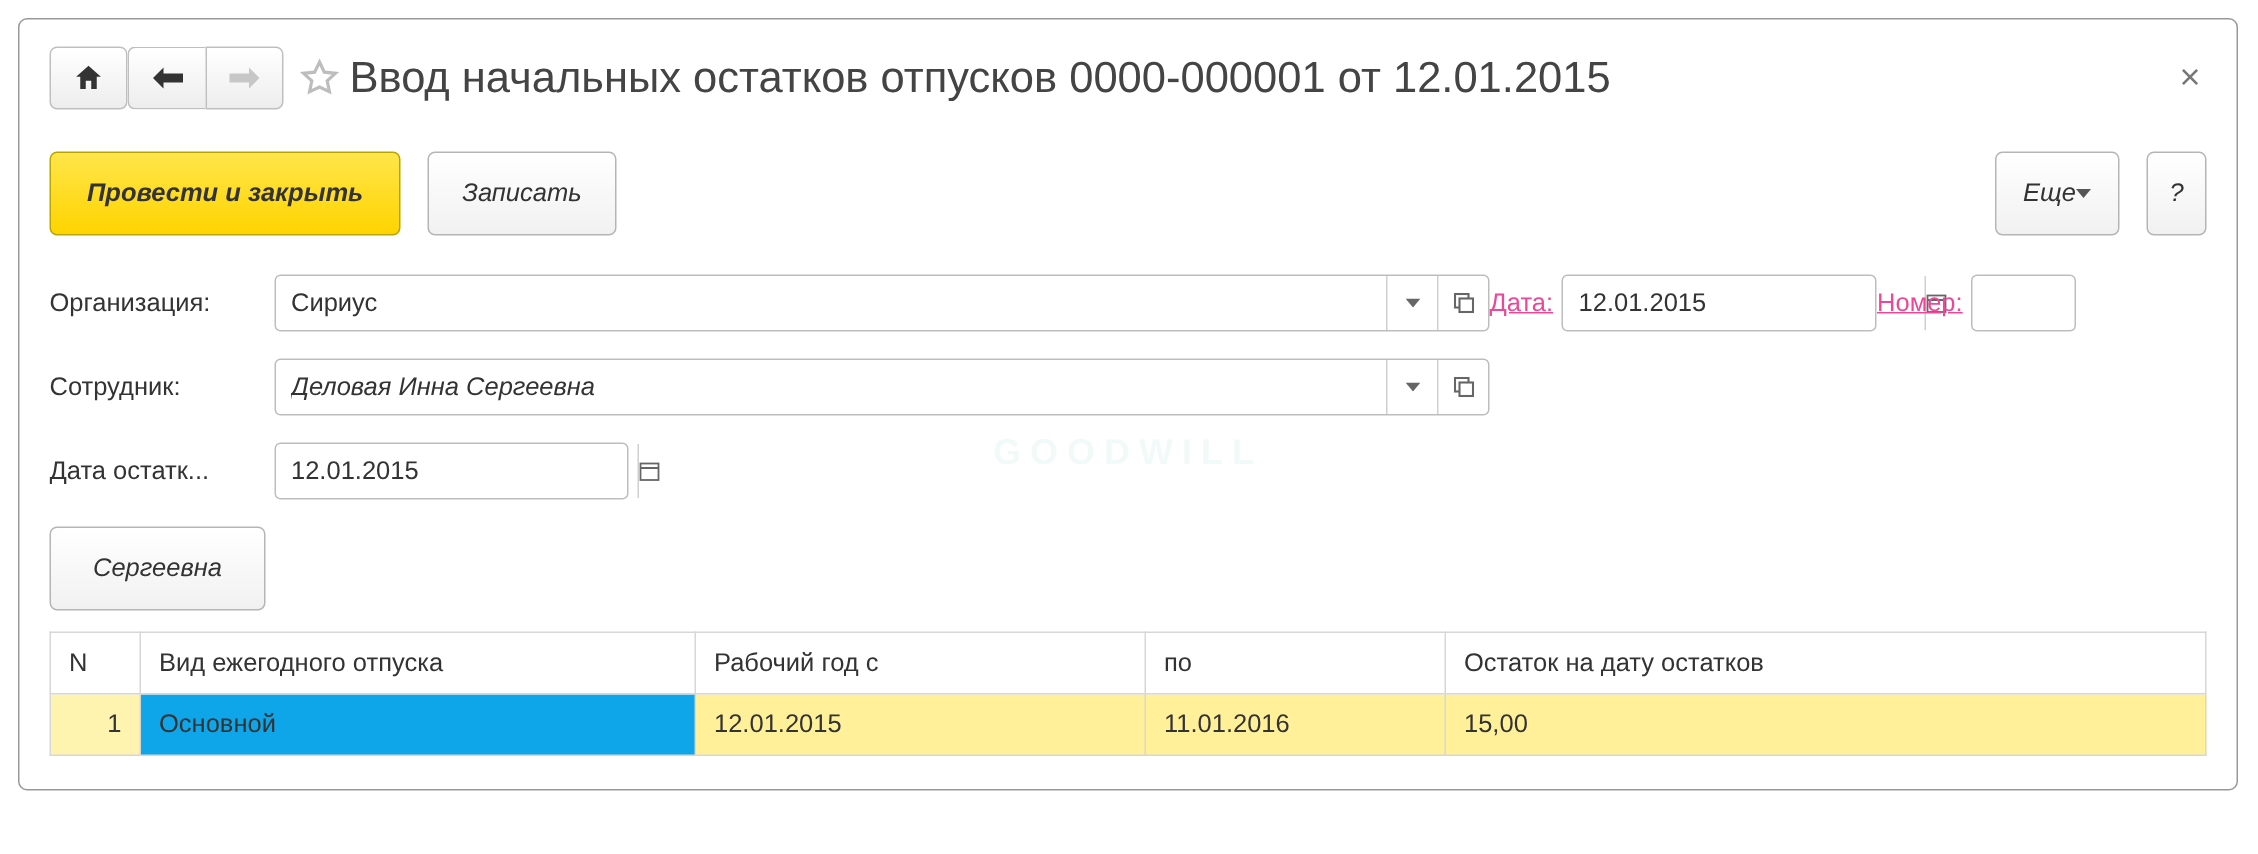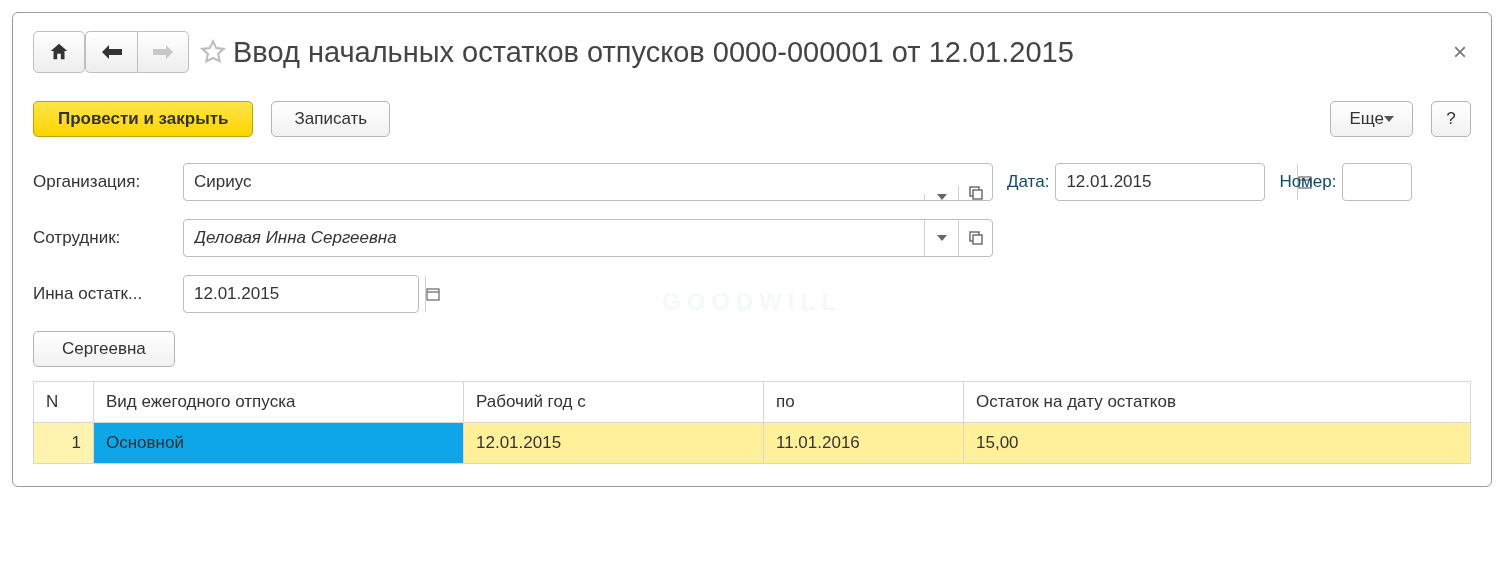--- a/index.html
+++ b/index.html
@@ -74,31 +74,32 @@
   }
 
   
   .cmdbar {
     display: flex;
     align-items: center;
     gap: 18px;
     margin-bottom: 26px;
   }
   .btn {
-    height: 36px;
+    height: 56px;
     padding: 0 22px;
     border: 1px solid #b5b5b5;
     border-radius: 5px;
     background: linear-gradient(#ffffff, #f1f1f1);
     font-size: 17px;
     cursor: pointer;
     display: inline-flex;
     align-items: center;
     justify-content: center;
     color: #333;
+    font-style: italic;
   }
   .btn-primary {
     background: linear-gradient(#ffe54a, #ffd400);
     border-color: #b9a500;
     font-weight: bold;
     padding: 0 24px;
   }
   .cmdbar .spacer { flex: 1; }
   .btn-more { padding: 0 18px; gap: 0; }
   .btn-help { width: 40px; padding: 0; }
@@ -136,24 +137,24 @@
   .field-btn {
     width: 34px;
     border-left: 1px solid #d0d0d0;
     display: inline-flex;
     align-items: center;
     justify-content: center;
     cursor: pointer;
     color: #666;
   }
   .lbl-inline {
-    color: #0c4a6e;
-    margin-left: 14px;
+    color: #ec4899;
     margin-right: 6px;
     white-space: nowrap;
+    text-decoration: underline;
   }
 
   
   .add-row { display: flex; margin-bottom: 14px; }
   table.grid {
     width: 100%;
     border-collapse: collapse;
   }
   table.grid th, table.grid td {
     border: 1px solid #d7d7d7;
@@ -228,21 +229,21 @@
       <span>Еще</span>
       <svg width="10" height="6" viewBox="0 0 10 6">
           <path fill="#555" d="M0 0h10L5 6z"></path>
         </svg>
     </div>
     <div class="btn btn-help">?</div>
   </div>
 
   <div class="form-row">
     <div class="lbl">Организация:</div>
-    <div class="field" style="width:810px;align-items:flex-end;">
+    <div class="field" style="width:810px;">
       <input class="field-input" style="flex: 1 1 0%;" value="Сириус">
       <div class="field-btn">
         <svg width="10" height="6" viewBox="0 0 10 6">
             <path fill="#666" d="M0 0h10L5 6z"></path>
           </svg>
       </div>
       <div class="field-btn">
         <svg width="14" height="14" viewBox="0 0 14 14">
             <rect x="1" y="1" width="9" height="9" fill="none" stroke="#666" stroke-width="1.4"></rect>
             <rect x="4" y="4" width="9" height="9" fill="#fff" stroke="#666" stroke-width="1.4"></rect>
@@ -279,21 +280,21 @@
       <div class="field-btn">
         <svg width="14" height="14" viewBox="0 0 14 14">
             <rect x="1" y="1" width="9" height="9" fill="none" stroke="#666" stroke-width="1.4"></rect>
             <rect x="4" y="4" width="9" height="9" fill="#fff" stroke="#666" stroke-width="1.4"></rect>
           </svg>
       </div>
     </div>
   </div>
 
   <div class="form-row">
-    <div class="lbl">Инна остатк...</div>
+    <div class="lbl">Дата остатк...</div>
     <div class="field" style="width:236px;">
       <input class="field-input" style="flex: 1 1 0%;" value="12.01.2015">
       <div class="field-btn">
         <svg width="14" height="14" viewBox="0 0 14 14">
             <rect x="1" y="2" width="12" height="11" fill="none" stroke="#666" stroke-width="1.2"></rect>
             <line x1="1" y1="5" x2="13" y2="5" stroke="#666" stroke-width="1.2"></line>
           </svg>
       </div>
     </div>
   </div>

